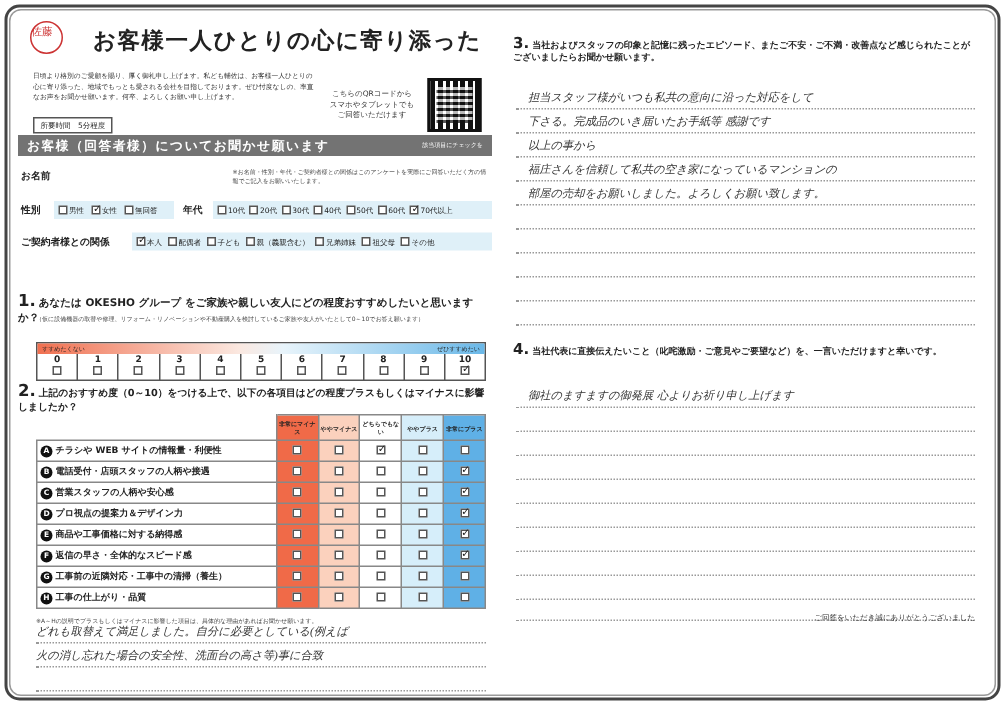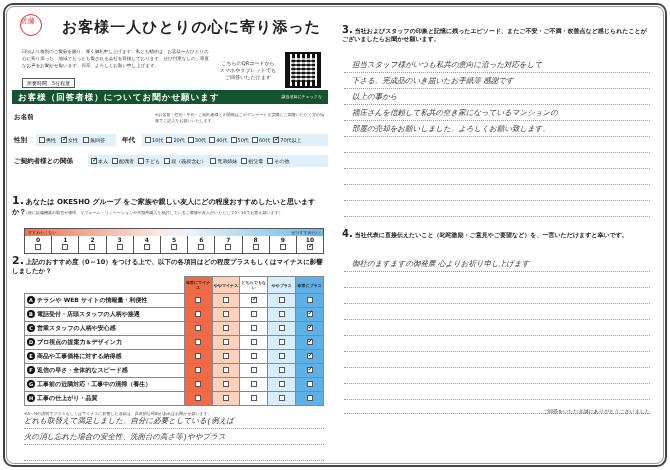--- a/index.html
+++ b/index.html
@@ -10,21 +10,21 @@
 .left{position:absolute;left:10px;top:8px;width:318px;height:455px}
 .right{position:absolute;left:338px;top:8px;width:320px;height:455px}
 .stamp{position:absolute;left:10px;top:6px;width:22px;height:22px;border:1.5px solid #c33;border-radius:50%;color:#c33;font-size:7px;line-height:9px;text-align:left;padding-top:2px}
 .title{position:absolute;left:52px;top:10px;font-size:15px;font-weight:bold;letter-spacing:1px}
 .intro{position:absolute;left:12px;top:40px;width:190px;font-size:4.5px;line-height:7px;color:#333}
 .duration{position:absolute;left:12px;top:70px;border:1px solid #555;font-size:5px;padding:1px 4px}
 .qrtext{position:absolute;left:208px;top:52px;width:60px;font-size:5px;line-height:7px;color:#333;text-align:center}
 .qr{position:absolute;left:275px;top:44px;width:36px;height:36px;background:
  repeating-linear-gradient(90deg,#111 0 3px,#fff 3px 5px),#111;border:2px solid #111}
 .qr::before{content:"";position:absolute;inset:4px;background:repeating-linear-gradient(0deg,#111 0 2px,#fff 2px 4px);opacity:.7}
-.bar{position:absolute;left:2px;width:316px;height:14px;background:#14532d;color:#fff;font-size:8.5px;font-weight:bold;padding:2px 6px;letter-spacing:1px}
+.bar{position:absolute;left:2px;width:316px;height:14px;background:#737373;color:#fff;font-size:8.5px;font-weight:bold;padding:2px 6px;letter-spacing:1px}
 .bar .note{position:absolute;right:6px;top:4px;font-size:4px;font-weight:normal;letter-spacing:0}
 .lbl{position:absolute;font-size:6.5px;font-weight:bold}
 .small{position:absolute;font-size:4px;color:#444;line-height:6px}
 .optrow{position:absolute;height:12px;background:#dff0f8;display:flex;align-items:center;gap:5px;padding:0 3px;font-size:5px}
 .opt{display:flex;align-items:center;gap:1px;white-space:nowrap}
 .cb{display:inline-block;width:6px;height:6px;border:1px solid #555;background:#fff;position:relative}
 .cb.on::after{content:"✓";position:absolute;left:0;top:-3px;font-size:7px;color:#222}
 .q1{position:absolute;left:2px;font-size:7px;font-weight:bold}
 .q1 .num{font-size:11px;margin-right:2px}
 .scale{position:absolute;left:14px;top:220px;width:300px;height:26px;border:1px solid #555}
@@ -33,21 +33,21 @@
 .scells{display:flex;height:18px}
 .scell{flex:1;border-right:1px solid #555;text-align:center;font-size:6px;font-weight:bold;line-height:8px}
 .scell:last-child{border-right:none}
 .grid{position:absolute;left:14px;top:268px;width:300px;border-collapse:collapse;font-size:6px}
 .grid td,.grid th{border:1px solid #888;height:14px}
 .grid th{font-size:4px;line-height:5px;height:17px}
 .grid td.item{text-align:left;padding-left:2px;font-weight:bold;width:160px;white-space:nowrap}
 .badge{display:inline-block;width:8px;height:8px;border-radius:50%;background:#111;color:#fff;font-size:5px;text-align:center;line-height:8px;margin-right:2px}
 .c1{background:#f06a48}.c2{background:#fbd1bd}.c3{background:#fff}.c4{background:#d6eefa}.c5{background:#5fb0e6}
 .grid td.c{text-align:center;width:28px}
-.handline{position:absolute;left:14px;width:300px;border-bottom:1px dotted #999;font-family:Liberation Mono, monospace;font-size:7.5px;color:#333;font-style:italic;white-space:nowrap;height:16px;line-height:16px}
+.handline{position:absolute;left:14px;width:300px;border-bottom:1px dotted #999;font-family:Liberation Serif, serif;font-size:7.5px;color:#333;font-style:italic;white-space:nowrap;height:16px;line-height:16px}
 .rq{position:absolute;left:4px;font-size:6px;font-weight:bold;line-height:8px;width:310px}
 .rq .num{font-size:10px;margin-right:2px}
 .rline{position:absolute;left:6px;width:306px;border-bottom:1px dotted #999;height:16px;font-family:"DejaVu Serif",serif;font-style:italic;font-size:7.5px;color:#333;white-space:nowrap;line-height:16px;padding-left:8px;overflow:hidden}
 .thanks{position:absolute;right:8px;top:400px;font-size:5px;color:#333}
 </style>
 </head>
 <body>
 
 <div class="frame"></div>
 <div class="frame2"></div>
@@ -248,21 +248,21 @@
           <td class="c c2"><span class="cb"></span></td>
           <td class="c c3"><span class="cb"></span></td>
           <td class="c c4"><span class="cb"></span></td>
           <td class="c c5"><span class="cb"></span></td>
         </tr>
   </tbody>
     </table>
 
   <div class="small" style="left:14px;top:403px;width:300px">※A～Hの説明でプラスもしくはマイナスに影響した項目は、具体的な理由があればお聞かせ願います。</div>
   <div class="handline" style="top:405px">どれも取替えて満足しました。自分に必要としている(例えば</div>
-  <div class="handline" style="top:421px">火の消し忘れた場合の安全性、洗面台の高さ等)ややプラス</div>
+  <div class="handline" style="top:421px">火の消し忘れた場合の安全性、洗面台の高さ等)事に合致</div>
   <div class="handline" style="top:437px"></div>
 </div>
 
 <div class="right">
   <div class="rq" style="top:18px">
     <span class="num">3.</span><span>当社およびスタッフの印象と記憶に残ったエピソード、またご不安・ご不満・改善点など感じられたことがございましたらお聞かせ願います。</span>
   </div>
   <div class="rline" style="top:49px">担当スタッフ様がいつも私共の意向に沿った対応をして</div>
   <div class="rline" style="top:81px">以上の事から</div>
   <div class="rline" style="top:65px">下さる。完成品のいき届いたお手紙等 感謝です</div>

